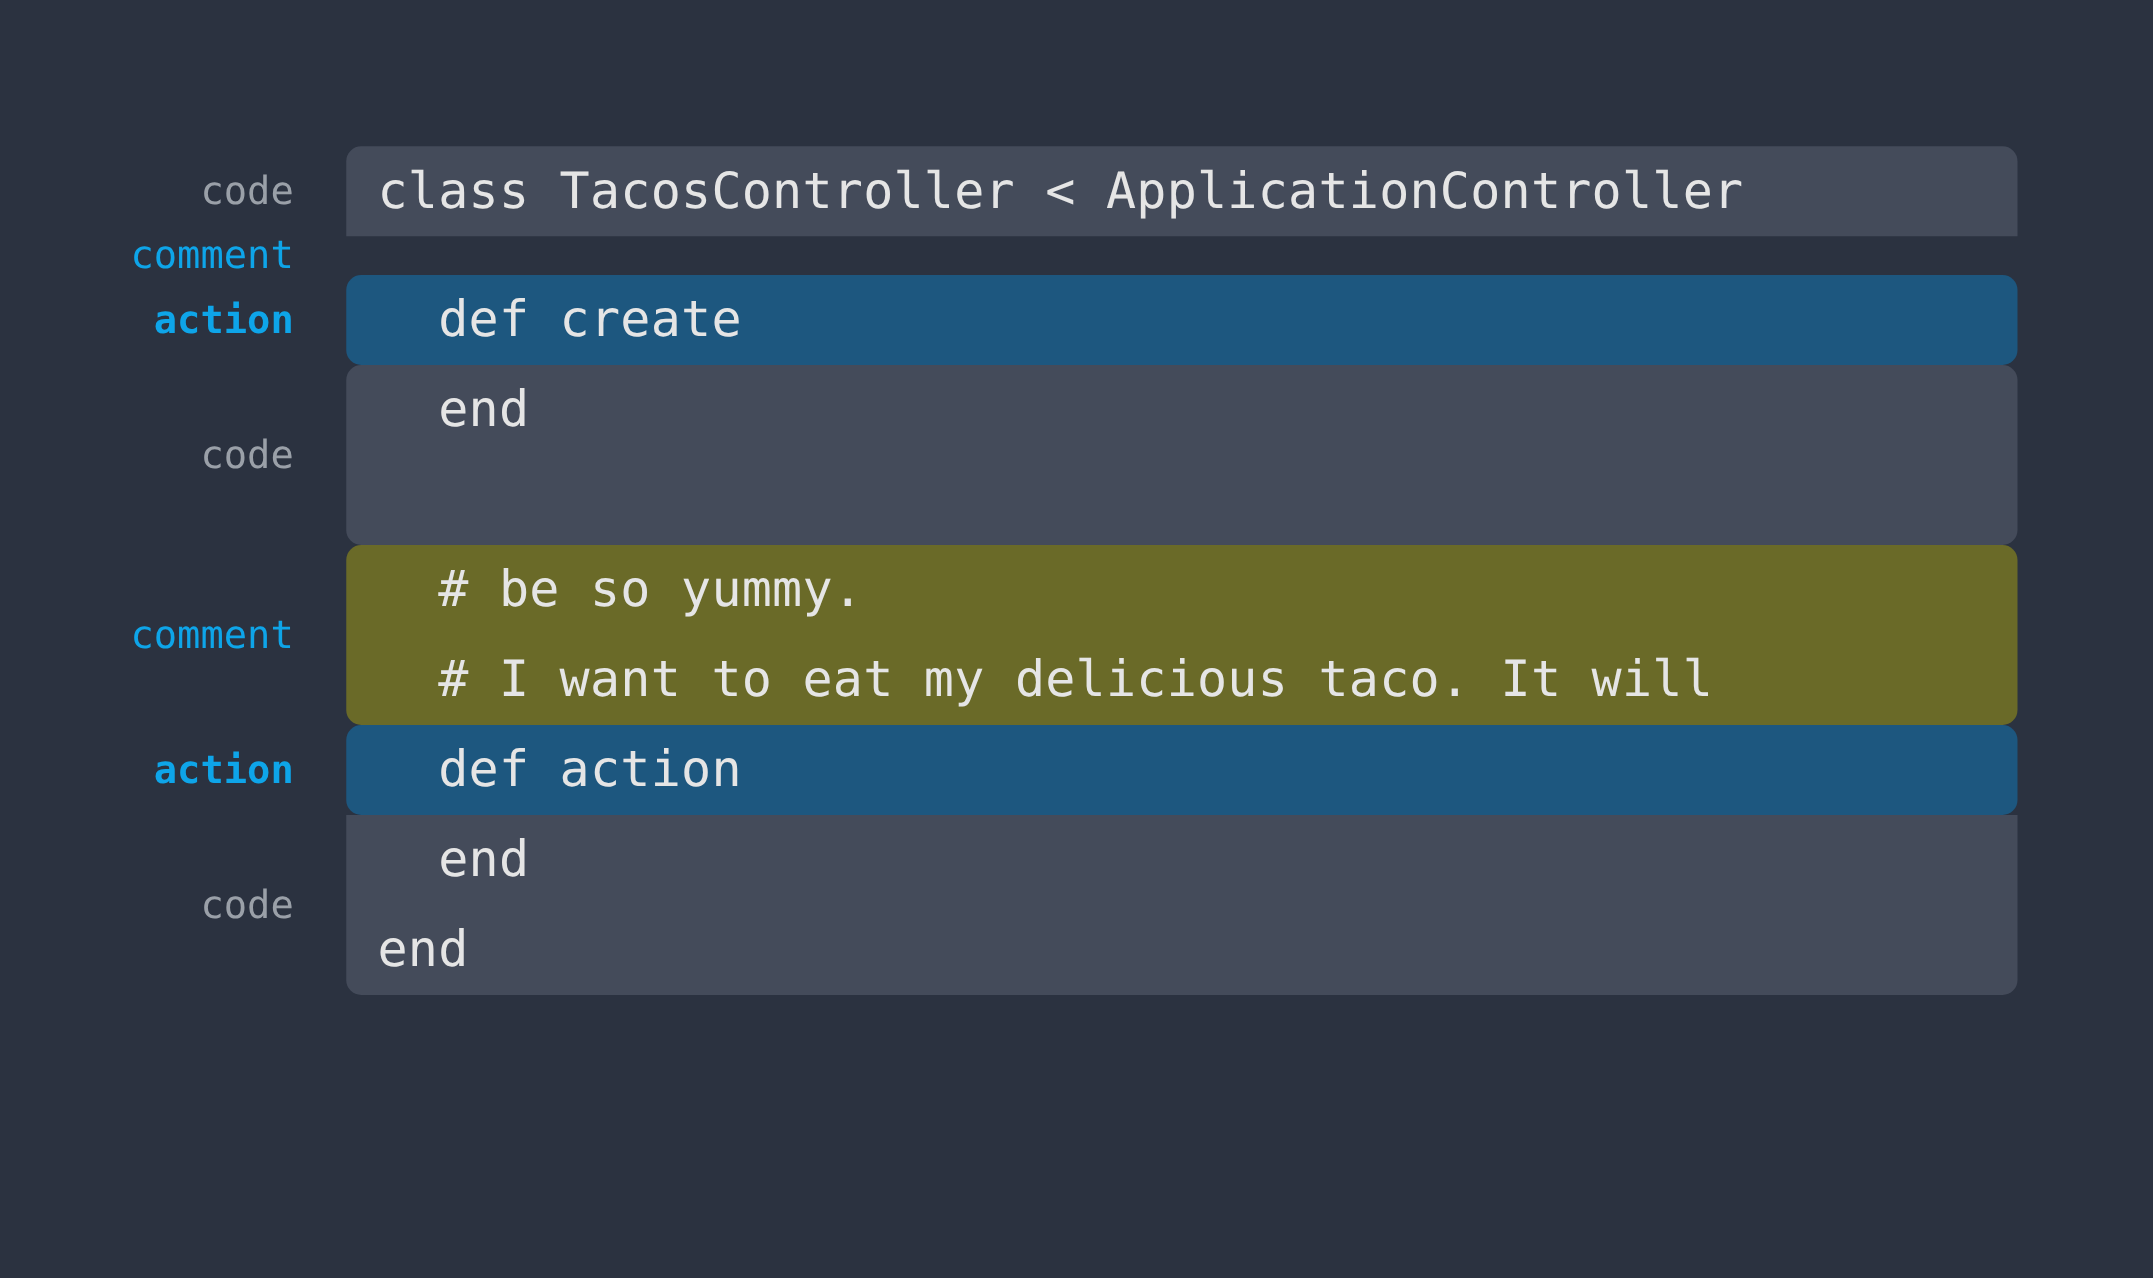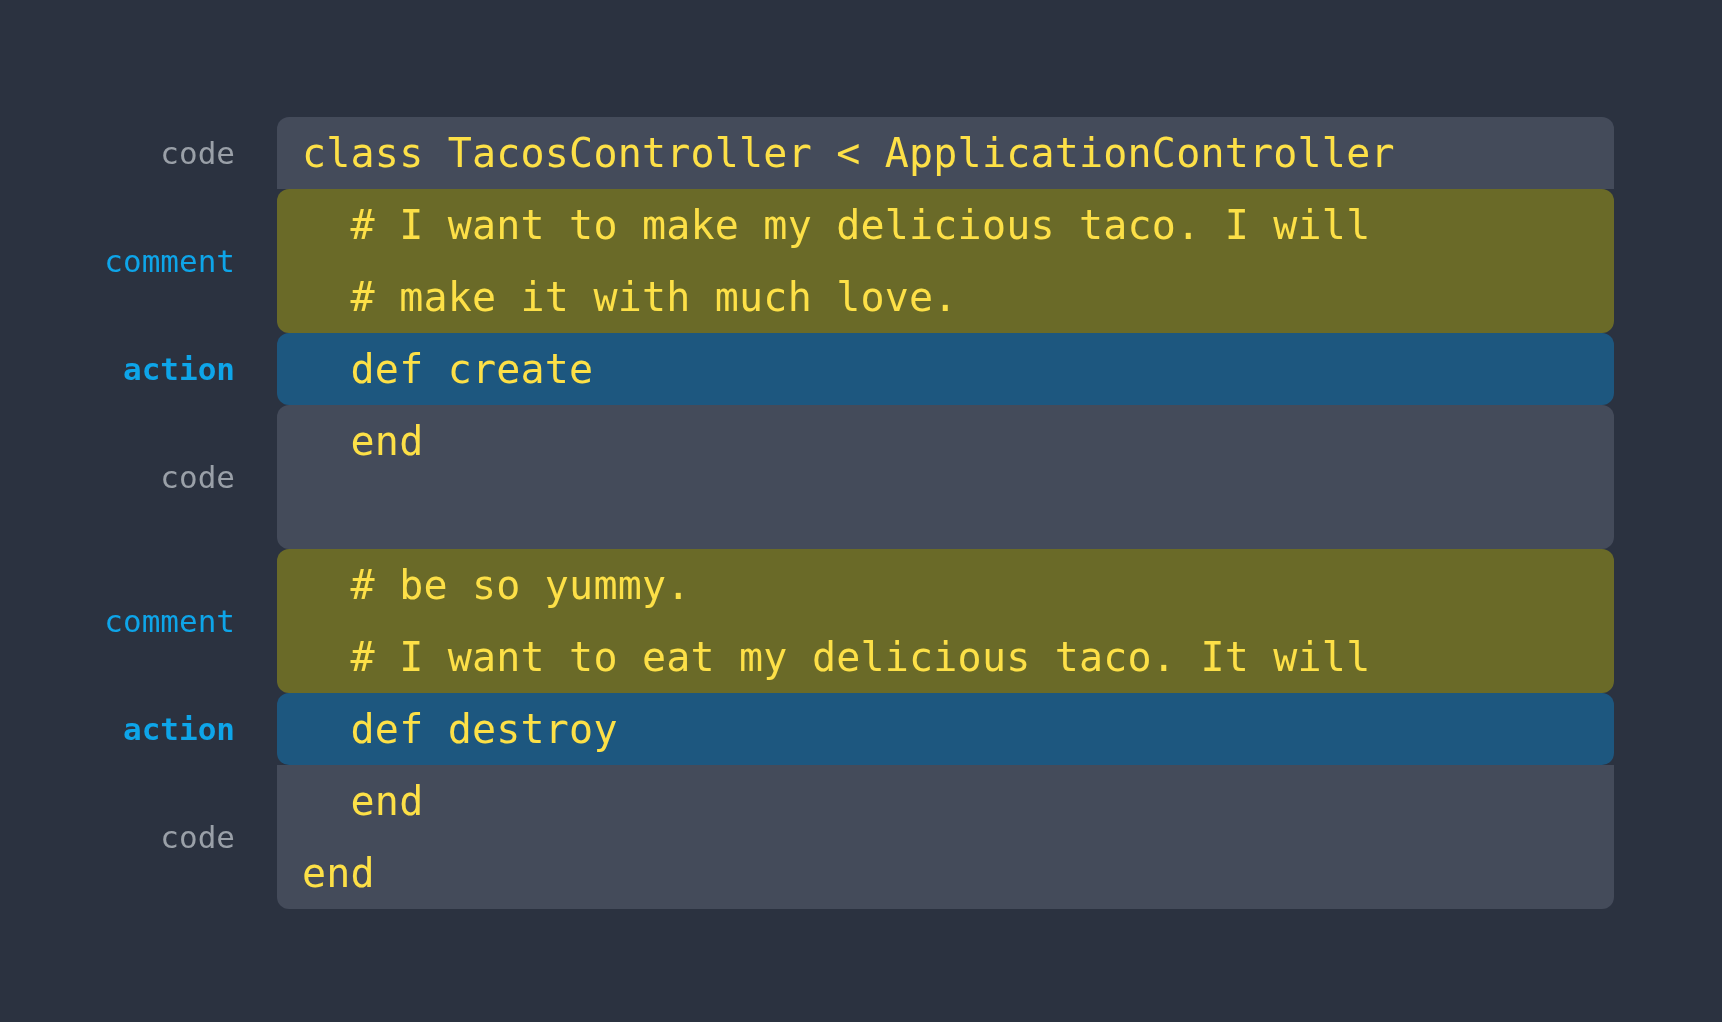--- a/index.html
+++ b/index.html
@@ -73,21 +73,21 @@
 
   .r-top    { border-top-left-radius: 12px;    border-top-right-radius: 12px; }
   .r-bottom { border-bottom-left-radius: 12px; border-bottom-right-radius: 12px; }
   .r-all    { border-radius: 12px; }
 
   .code-line {
     font-family: "DejaVu Sans Mono", "Liberation Mono", monospace;
     font-size: 40px;
     line-height: 72px;
     height: 72px;
-    color: #fde047;
+    color: #e5e5e5;
     white-space: pre;
     padding-left: 25px;
     letter-spacing: 0.2px;
   }
 
   .code-line.blank { color: transparent; }
 </style>
 </head>
 <body>
 
@@ -99,24 +99,20 @@
         <span class="row-label label-code">code</span>
       </div>
       <div class="block block-code r-top">
         <div class="code-line">class TacosController &lt; ApplicationController</div>
       </div>
     </div>
 
     <div class="row">
       <div class="row-label-cell">
         <span class="row-label label-comment">comment</span>
-      </div>
-      <div class="block block-comment r-all">
-        <div class="code-line">  # I want to make my delicious taco. I will</div>
-        <div class="code-line">  # make it with much love.</div>
       </div>
     </div>
 
     <div class="row">
       <div class="row-label-cell">
         <span class="row-label label-action">action</span>
       </div>
       <div class="block block-action r-all">
         <div class="code-line">  def create</div>
       </div>
@@ -140,21 +136,21 @@
         <div class="code-line">  # be so yummy.</div>
         <div class="code-line">  # I want to eat my delicious taco. It will</div>
       </div>
     </div>
 
     <div class="row">
       <div class="row-label-cell">
         <span class="row-label label-action">action</span>
       </div>
       <div class="block block-action r-all">
-        <div class="code-line">  def destroy</div>
+        <div class="code-line">  def action</div>
       </div>
     </div>
 
     <div class="row">
       <div class="row-label-cell">
         <span class="row-label label-code">code</span>
       </div>
       <div class="block block-code r-bottom">
         <div class="code-line">  end</div>
         <div class="code-line">end</div>

